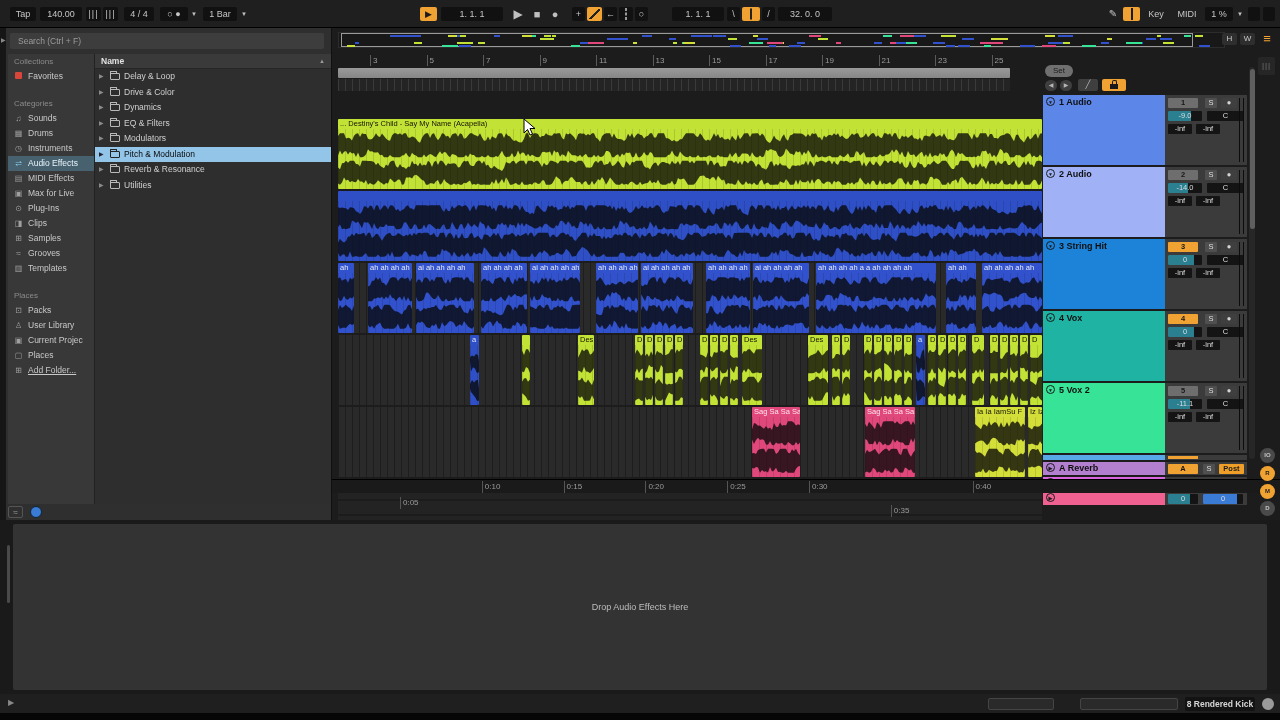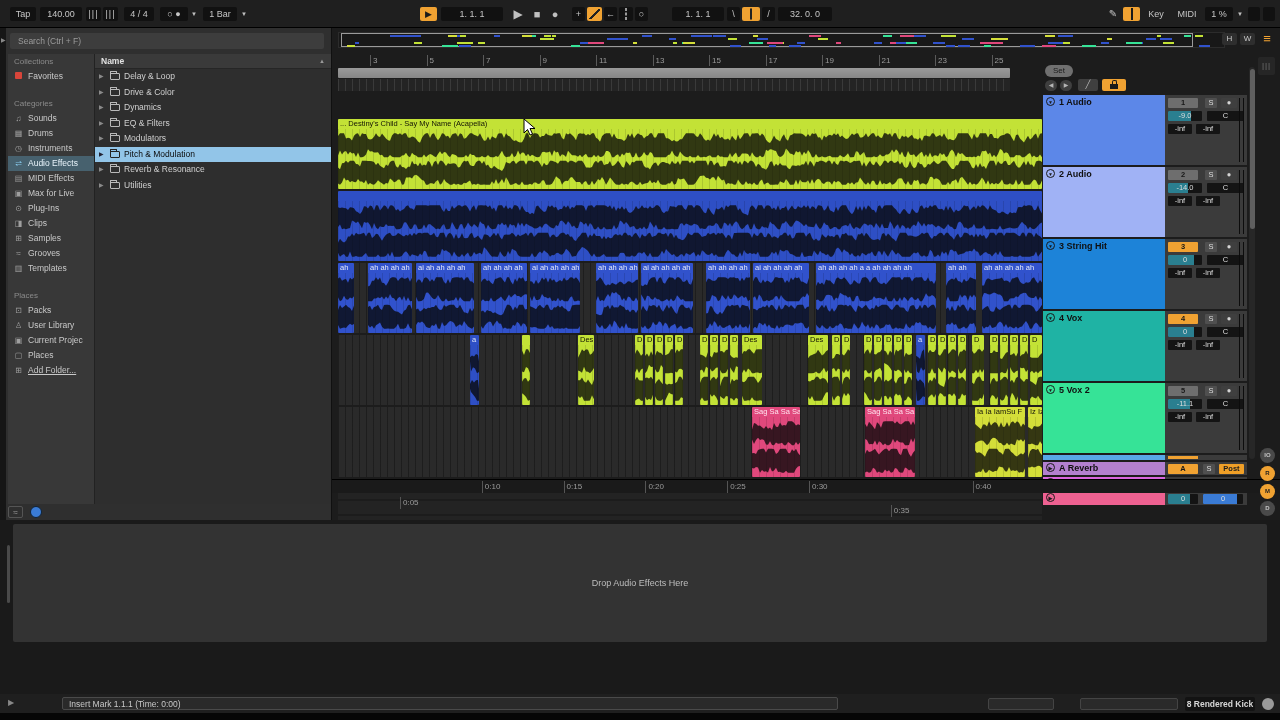--- a/index.html
+++ b/index.html
@@ -78,21 +78,21 @@
   .wave-svg{position:absolute;left:0;top:0;width:100%;height:100%;}
   #timeruler{position:absolute;left:0;top:451px;width:948px;height:14px;background:#1a1a1a;border-top:1px solid #000;}
   .time{position:absolute;top:1px;height:12px;border-left:1px solid #555;padding-left:2px;font-size:8px;color:#9a9a9a;line-height:12px;}
   .circ{position:absolute;left:928px;width:15px;height:15px;border-radius:50%;background:#4a4a4a;color:#c5c5c5;
      font-size:6px;line-height:15px;text-align:center;font-weight:bold;}
   .circ.orange{background:#f0a232;color:#1f1f1f;}
   #vscroll{position:absolute;left:917px;top:39px;width:6px;height:392px;background:#272727;border-radius:3px;}
   #vthumb{position:absolute;left:0.5px;top:2px;width:5px;height:160px;background:#5f5f5f;border-radius:3px;}
   
   #device{position:absolute;left:0;top:520px;width:1280px;height:174px;background:#1a1a1a;}
-  #devpanel{position:absolute;left:13px;top:4px;width:1254px;height:118px;background:#333;border-radius:2px;
+  #devpanel{position:absolute;left:13px;top:4px;width:1254px;height:166px;background:#333;border-radius:2px;
      display:flex;align-items:center;justify-content:center;font-size:9px;color:#bdbdbd;}
   #devscroll{position:absolute;left:7px;top:25px;width:3px;height:58px;background:#4a4a4a;border-radius:2px;}
   #statusbar{position:absolute;left:0;top:694px;width:1280px;height:19px;background:#1f1f1f;}
   #statusmsg{position:absolute;left:62px;top:3px;width:776px;height:13px;background:#2a2a2a;border:1px solid #4a4a4a;
      border-radius:2px;font-size:8.5px;line-height:12px;color:#c9c9c9;padding-left:6px;}
   .stbox{position:absolute;top:4px;height:12px;background:#2a2a2a;border:1px solid #444;border-radius:2px;}
   #stbadge{position:absolute;left:1185px;top:3px;width:70px;height:14px;background:#131313;color:#d6d6d6;
      font-size:8.5px;font-weight:bold;line-height:14px;text-align:center;border-radius:2px;}
   #blackbar{position:absolute;left:0;top:713px;width:1280px;height:7px;background:#060606;}
   .kbd{width:13px;height:9px;margin:2px auto 0;border:1px solid #1a1a1a;
@@ -1008,20 +1008,19 @@
 
   <div id="device">
     <div id="devscroll"></div>
     <div id="devpanel">
         <span>Drop Audio Effects Here</span>
       </div>
   </div>
 
   <div id="statusbar">
     <span style="position:absolute;left:8px;top:4px;font-size:8px;color:#888">▶</span>
-    <div id="statusmsg">Insert Mark 1.1.1 (Time: 0:00)</div>
     <div class="stbox" style="left:988px;width:66px"></div>
     <div class="stbox" style="left:1080px;width:98px"></div>
     <div id="stbadge">8 Rendered Kick</div>
     <span style="position:absolute;left:1262px;top:4px;width:12px;height:12px;border-radius:50%;background:#9a9a9a;display:block"></span>
   </div>
   <div id="blackbar"></div>
 </div>
 
 </body></html>

